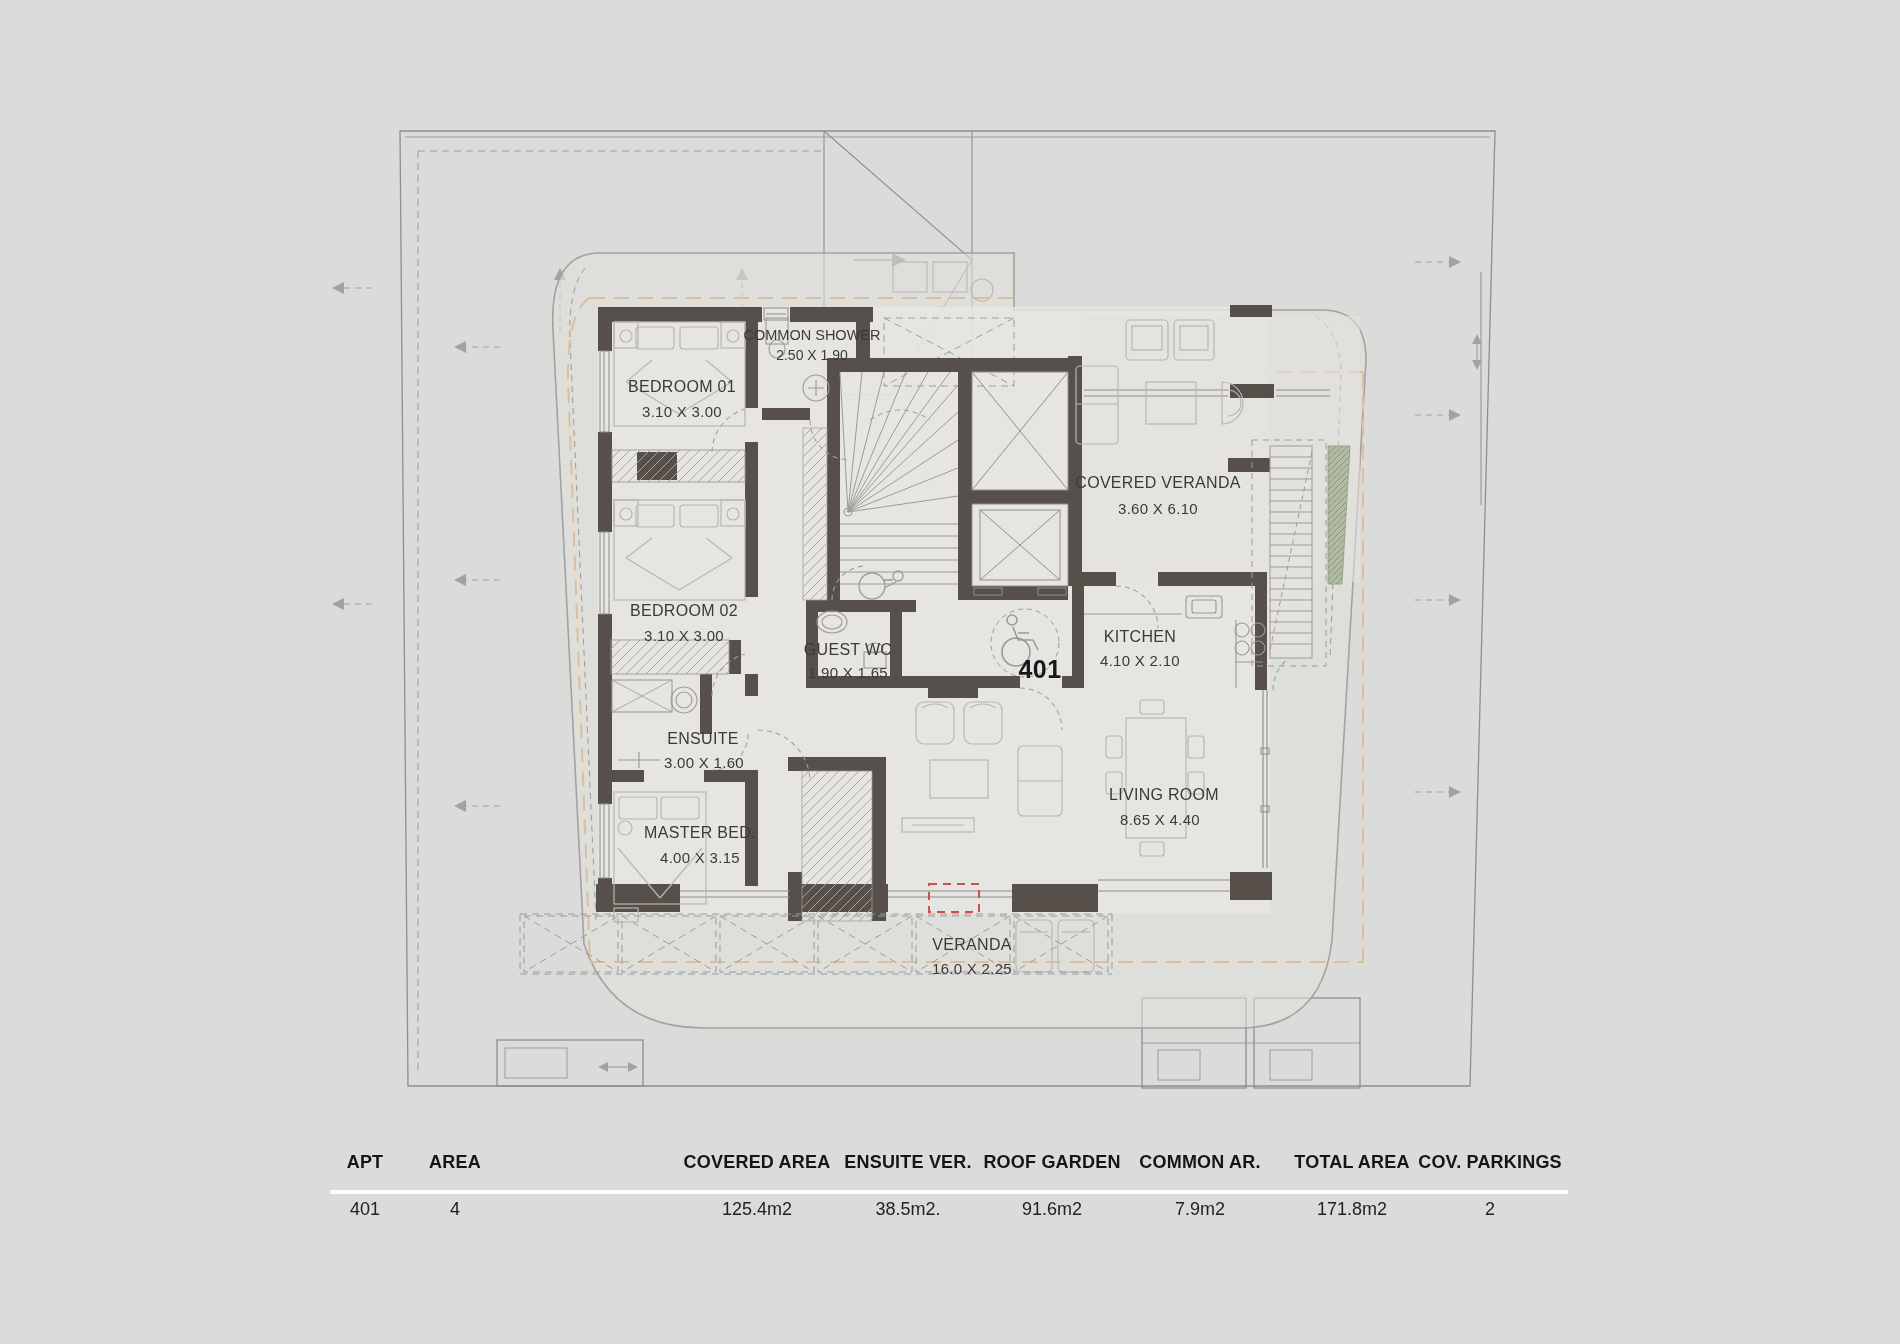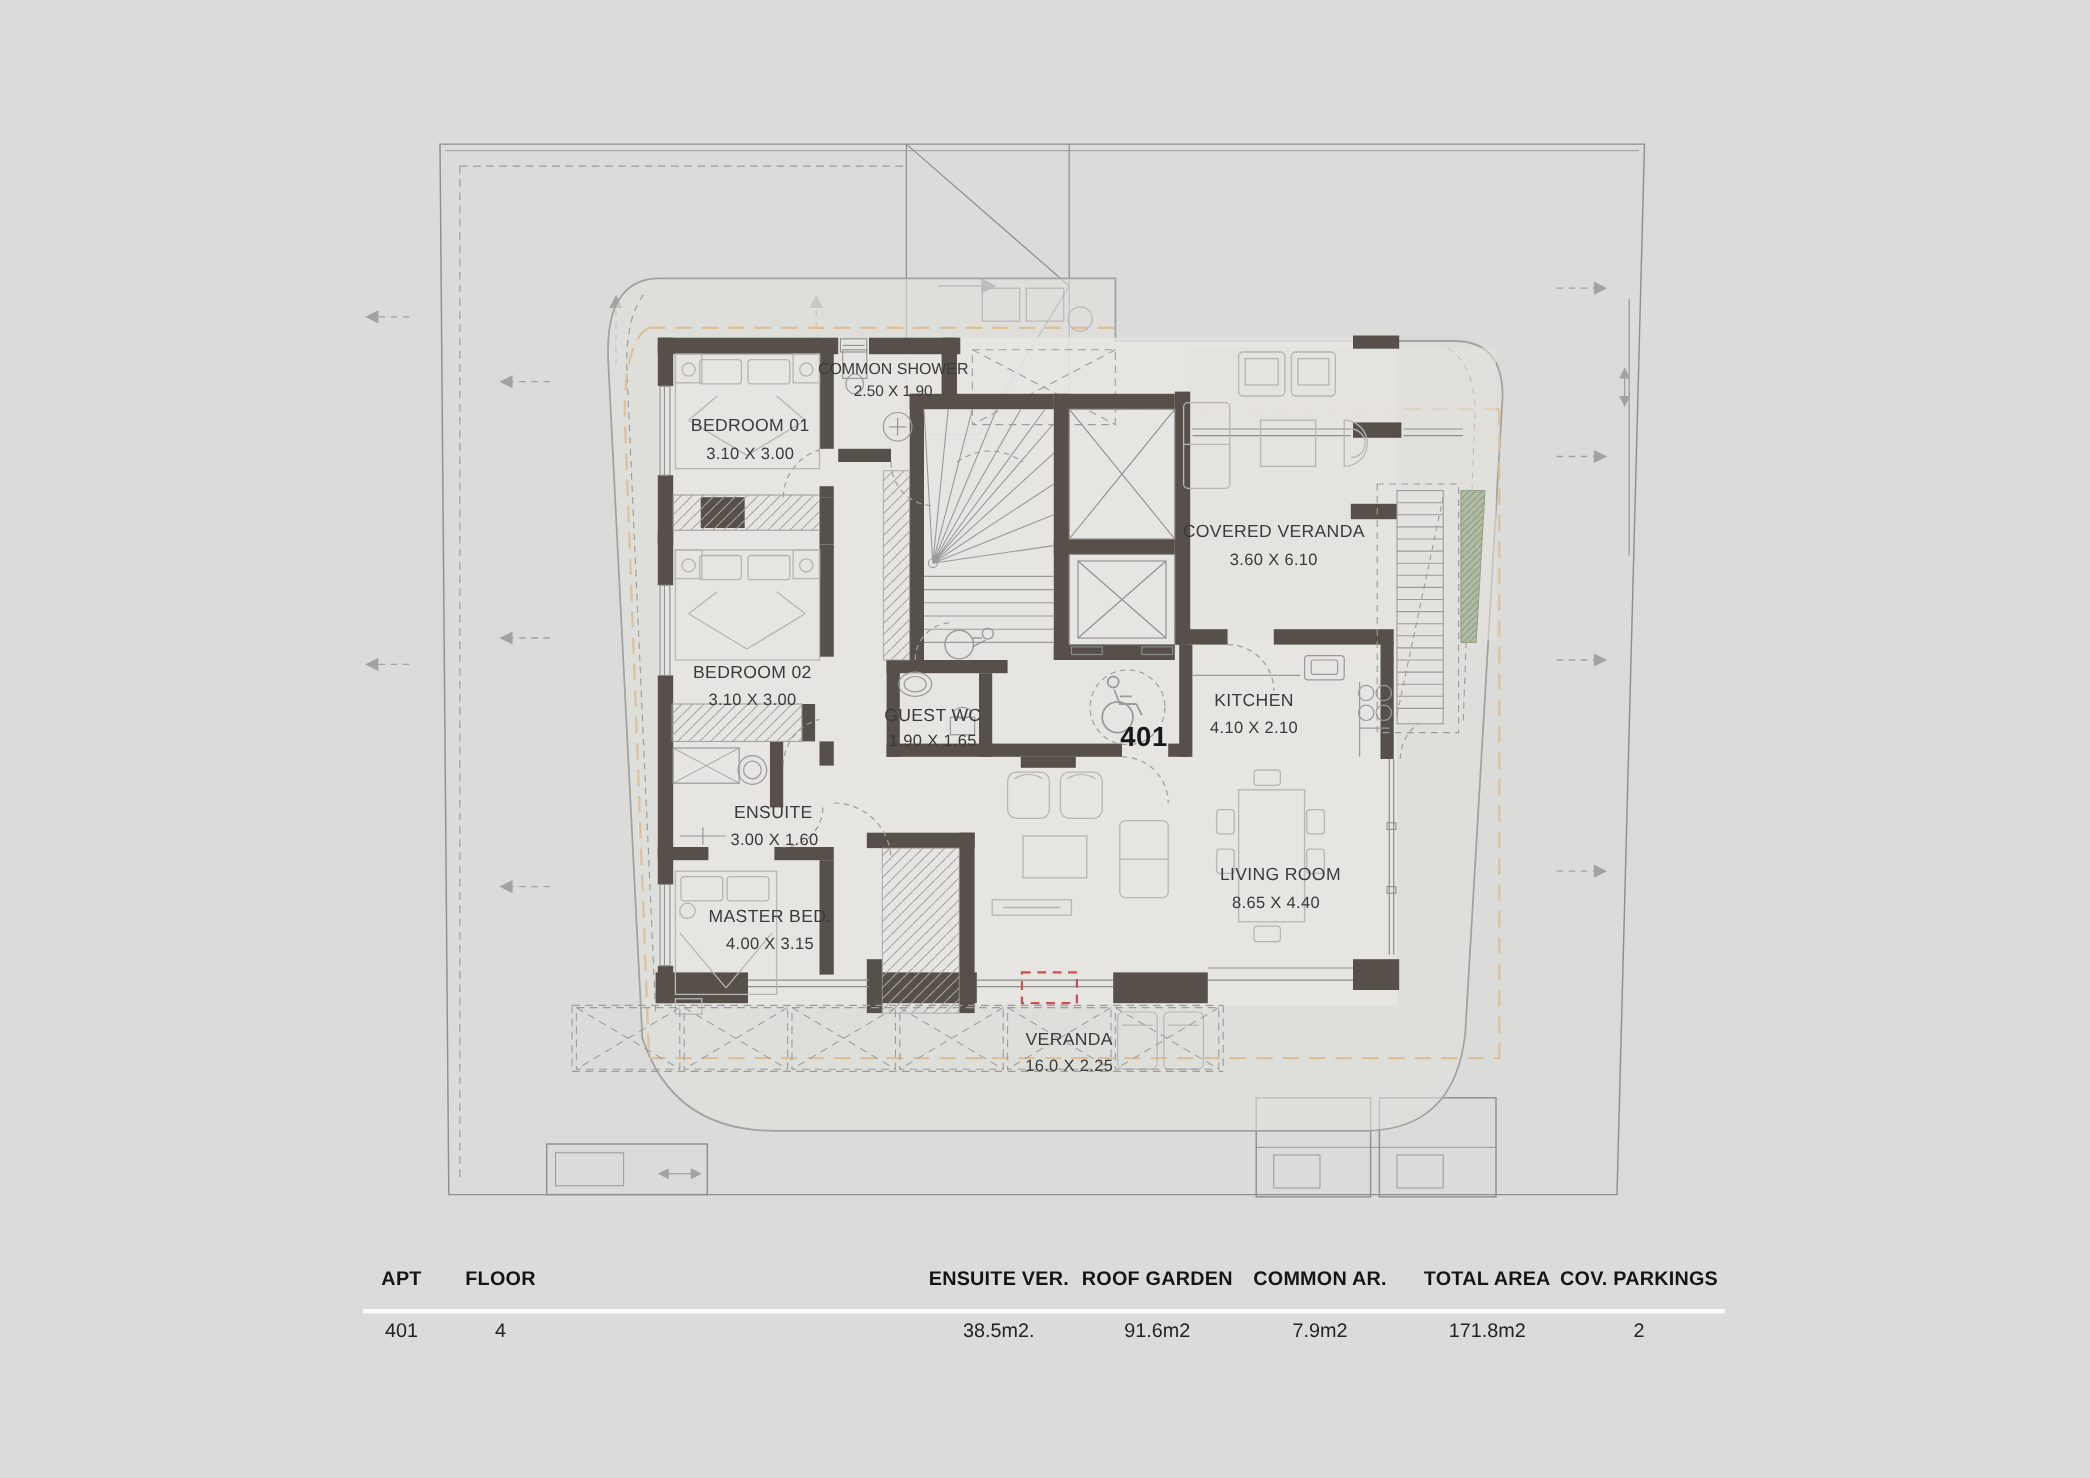--- a/index.html
+++ b/index.html
@@ -418,22 +418,26 @@
   </g>
 </svg>
 
   <div class="sum-table">
     <div class="sep-line"></div>
     <div class="col" style="left:365px">
       <div class="hdr">APT</div>
       <div class="val">401</div>
     </div>
     <div class="col" style="left:455px">
-      <div class="hdr">FLOOR</div>
+      <div class="hdr">AREA</div>
       <div class="val">4</div>
+    </div>
+    <div class="col" style="left:757px">
+      <div class="hdr">COVERED AREA</div>
+      <div class="val">125.4m2</div>
     </div>
     <div class="col" style="left:908px">
       <div class="hdr">ENSUITE VER.</div>
       <div class="val">38.5m2.</div>
     </div>
     <div class="col" style="left:1052px">
       <div class="hdr">ROOF GARDEN</div>
       <div class="val">91.6m2</div>
     </div>
     <div class="col" style="left:1200px">

